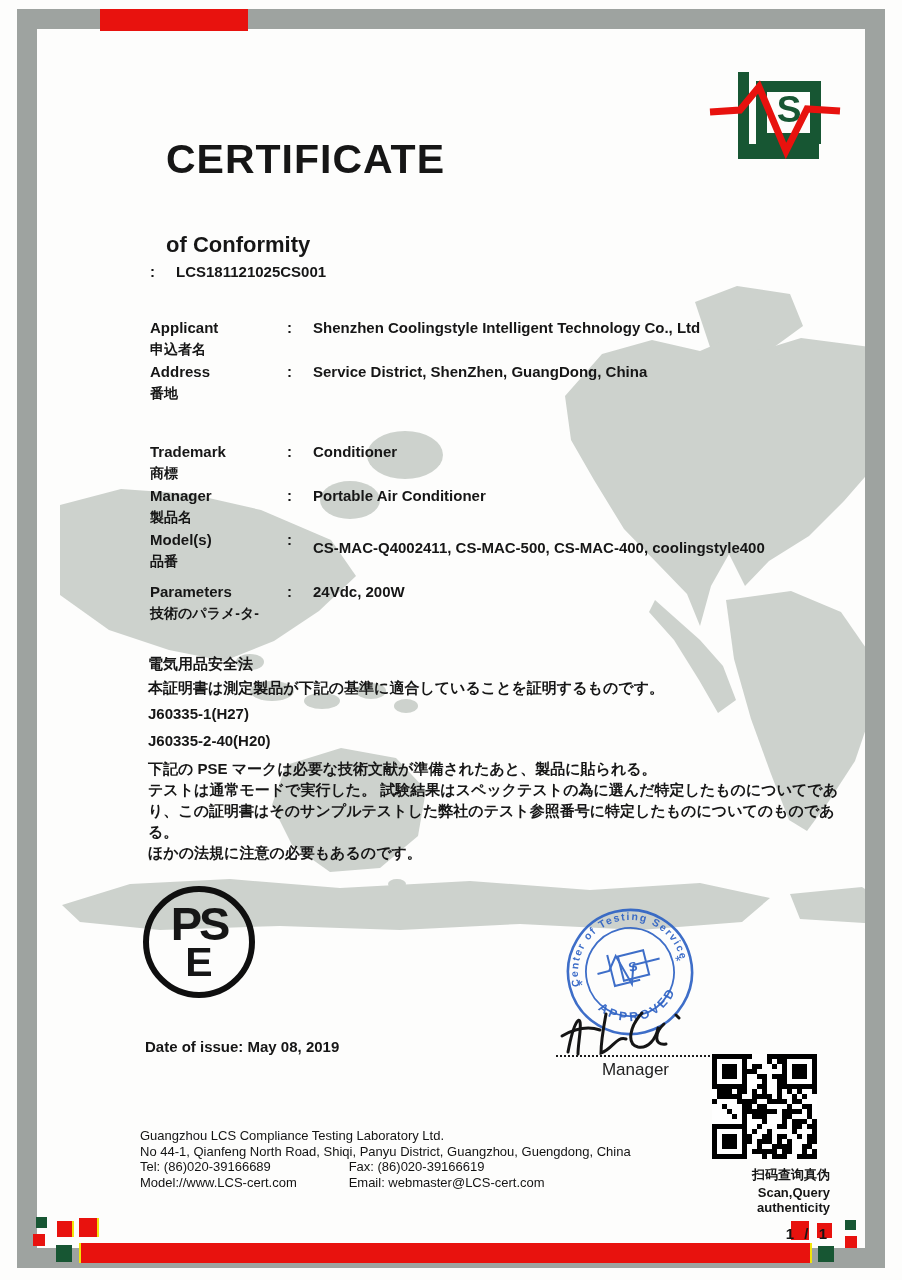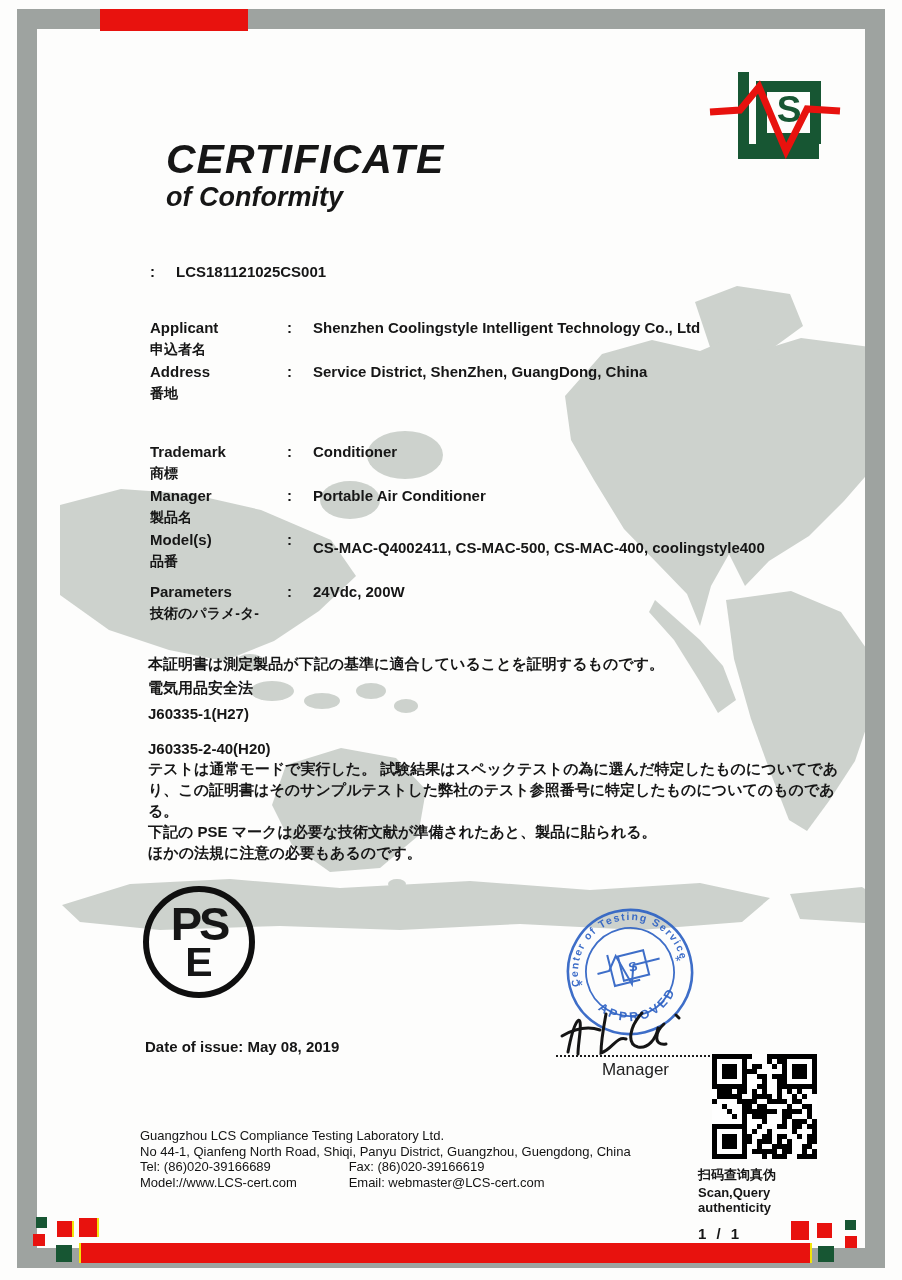--- a/index.html
+++ b/index.html
@@ -9,43 +9,43 @@
   }
   svg.world-map{position:absolute;left:0;top:0;z-index:0;pointer-events:none;}
   .frame{position:absolute;left:17px;top:9px;width:868px;height:1259px;
     border:20px solid #9ea3a0;z-index:1;box-sizing:border-box;}
   .deco{position:absolute;z-index:2;}
   .red{background:#e8120e;}
   .dgreen{background:#175633;}
   .yedge{border-right:2px solid #f2e40a;}
   .redbar{border-left:2px solid #f2e40a;border-right:2px solid #f2e40a;}
   .content{position:absolute;left:0;top:0;width:100%;height:100%;z-index:3;}
-  .title-block{position:absolute;left:166px;top:136px;font-style:italic;}
+  .title-block{position:absolute;left:166px;top:136px;}
   .title-main{font-size:41px;font-weight:bold;letter-spacing:1px;line-height:46px;}
-  .title-sub{font-size:27px;font-weight:bold;line-height:30px;}
+  .title-sub{font-size:22px;font-weight:bold;line-height:30px;margin-top:48px;}
   .logo-svg{position:absolute;left:700px;top:60px;}
   .field-row{position:absolute;left:150px;display:flex;width:710px;}
   .field-row .lbl{width:137px;font-weight:bold;font-size:15px;line-height:19px;}
   .field-row .lbl .jp{font-size:14px;margin-top:3px;}
   .field-row .colon{width:26px;font-weight:bold;font-size:15px;line-height:19px;}
   .field-row .val{flex:1;font-weight:bold;font-size:15px;line-height:20px;}
   .statement{position:absolute;left:148px;top:652px;font-size:15px;font-weight:bold;line-height:24px;}
   .statement .std1{margin-top:2px;}
-  .statement .std2{margin-top:11px;}
+  .statement .std2{margin-top:3px;}
   .notes{position:absolute;left:148px;top:758px;width:708px;font-size:15px;font-weight:bold;line-height:21px;}
   .pse{position:absolute;left:143px;top:886px;width:112px;height:112px;border:6px solid #0f0f0f;
     border-radius:50%;box-sizing:border-box;text-align:center;background:transparent;}
   .pse .ps{font-size:47px;font-weight:bold;letter-spacing:-3px;line-height:48px;margin-top:8px;}
   .pse .e{font-size:41px;font-weight:bold;line-height:36px;margin-top:-4px;}
   .stamp-svg{position:absolute;left:550px;top:892px;transform:rotate(-14deg);}
   .sig-svg{position:absolute;left:556px;top:1000px;}
   .sig-line{position:absolute;left:556px;top:1055px;width:158px;border-top:2px dotted #1b1b1b;}
   .manager{position:absolute;left:563px;top:1060px;width:145px;text-align:center;font-size:17px;color:#222;}
   .issue-date{position:absolute;left:145px;top:1038px;font-size:15px;font-weight:bold;}
-  .qr-block{position:absolute;left:698px;top:1054px;width:132px;text-align:left;}
+  .qr-block{position:absolute;left:698px;top:1054px;width:132px;text-align:right;}
   .qr-pattern{position:relative;width:105px;height:105px;margin:0 auto;background:#fff;}
   .qr-pattern i{position:absolute;width:5px;height:5px;background:#000;}
   .qr-cn{font-size:13px;font-weight:bold;margin-top:7px;}
   .qr-en{font-size:13px;font-weight:bold;margin-top:1px;}
   .qr-page{font-size:15px;font-weight:bold;letter-spacing:3px;margin-top:10px;}
   .footer{position:absolute;left:140px;top:1128px;font-size:13px;line-height:15.5px;color:#131313;}
   .footer .c1{display:inline-block;width:205px;}
   text{font-family:"Liberation Sans","DejaVu Sans",sans-serif;}
 </style>
 </head>
@@ -159,29 +159,29 @@
     <div class="field-row" style="top:582px;">
       <div class="lbl">
         <div>Parameters</div>
         <div class="jp">技術のパラメ-タ-</div>
       </div>
       <div class="colon">:</div>
       <div class="val">24Vdc, 200W</div>
     </div>
 
     <div class="statement">
+      <div>電気用品安全法</div>
       <div>本証明書は測定製品が下記の基準に適合していることを証明するものです。</div>
-      <div>電気用品安全法</div>
       <div class="std1">J60335-1(H27)</div>
       <div class="std2">J60335-2-40(H20)</div>
     </div>
 
     <div class="notes">
+      <div>下記の PSE マークは必要な技術文献が準備されたあと、製品に貼られる。</div>
       <div>テストは通常モードで実行した。 試験結果はスペックテストの為に選んだ特定したものについてであり、この証明書はそのサンプルテストした弊社のテスト参照番号に特定したものについてのものである。</div>
-      <div>下記の PSE マークは必要な技術文献が準備されたあと、製品に貼られる。</div>
       <div>ほかの法規に注意の必要もあるのです。</div>
     </div>
 
     <div class="pse">
       <div class="ps">PS</div>
       <div class="e">E</div>
     </div>
 
     <svg class="stamp-svg" width="160" height="160" viewBox="0 0 160 160">
       <defs>

